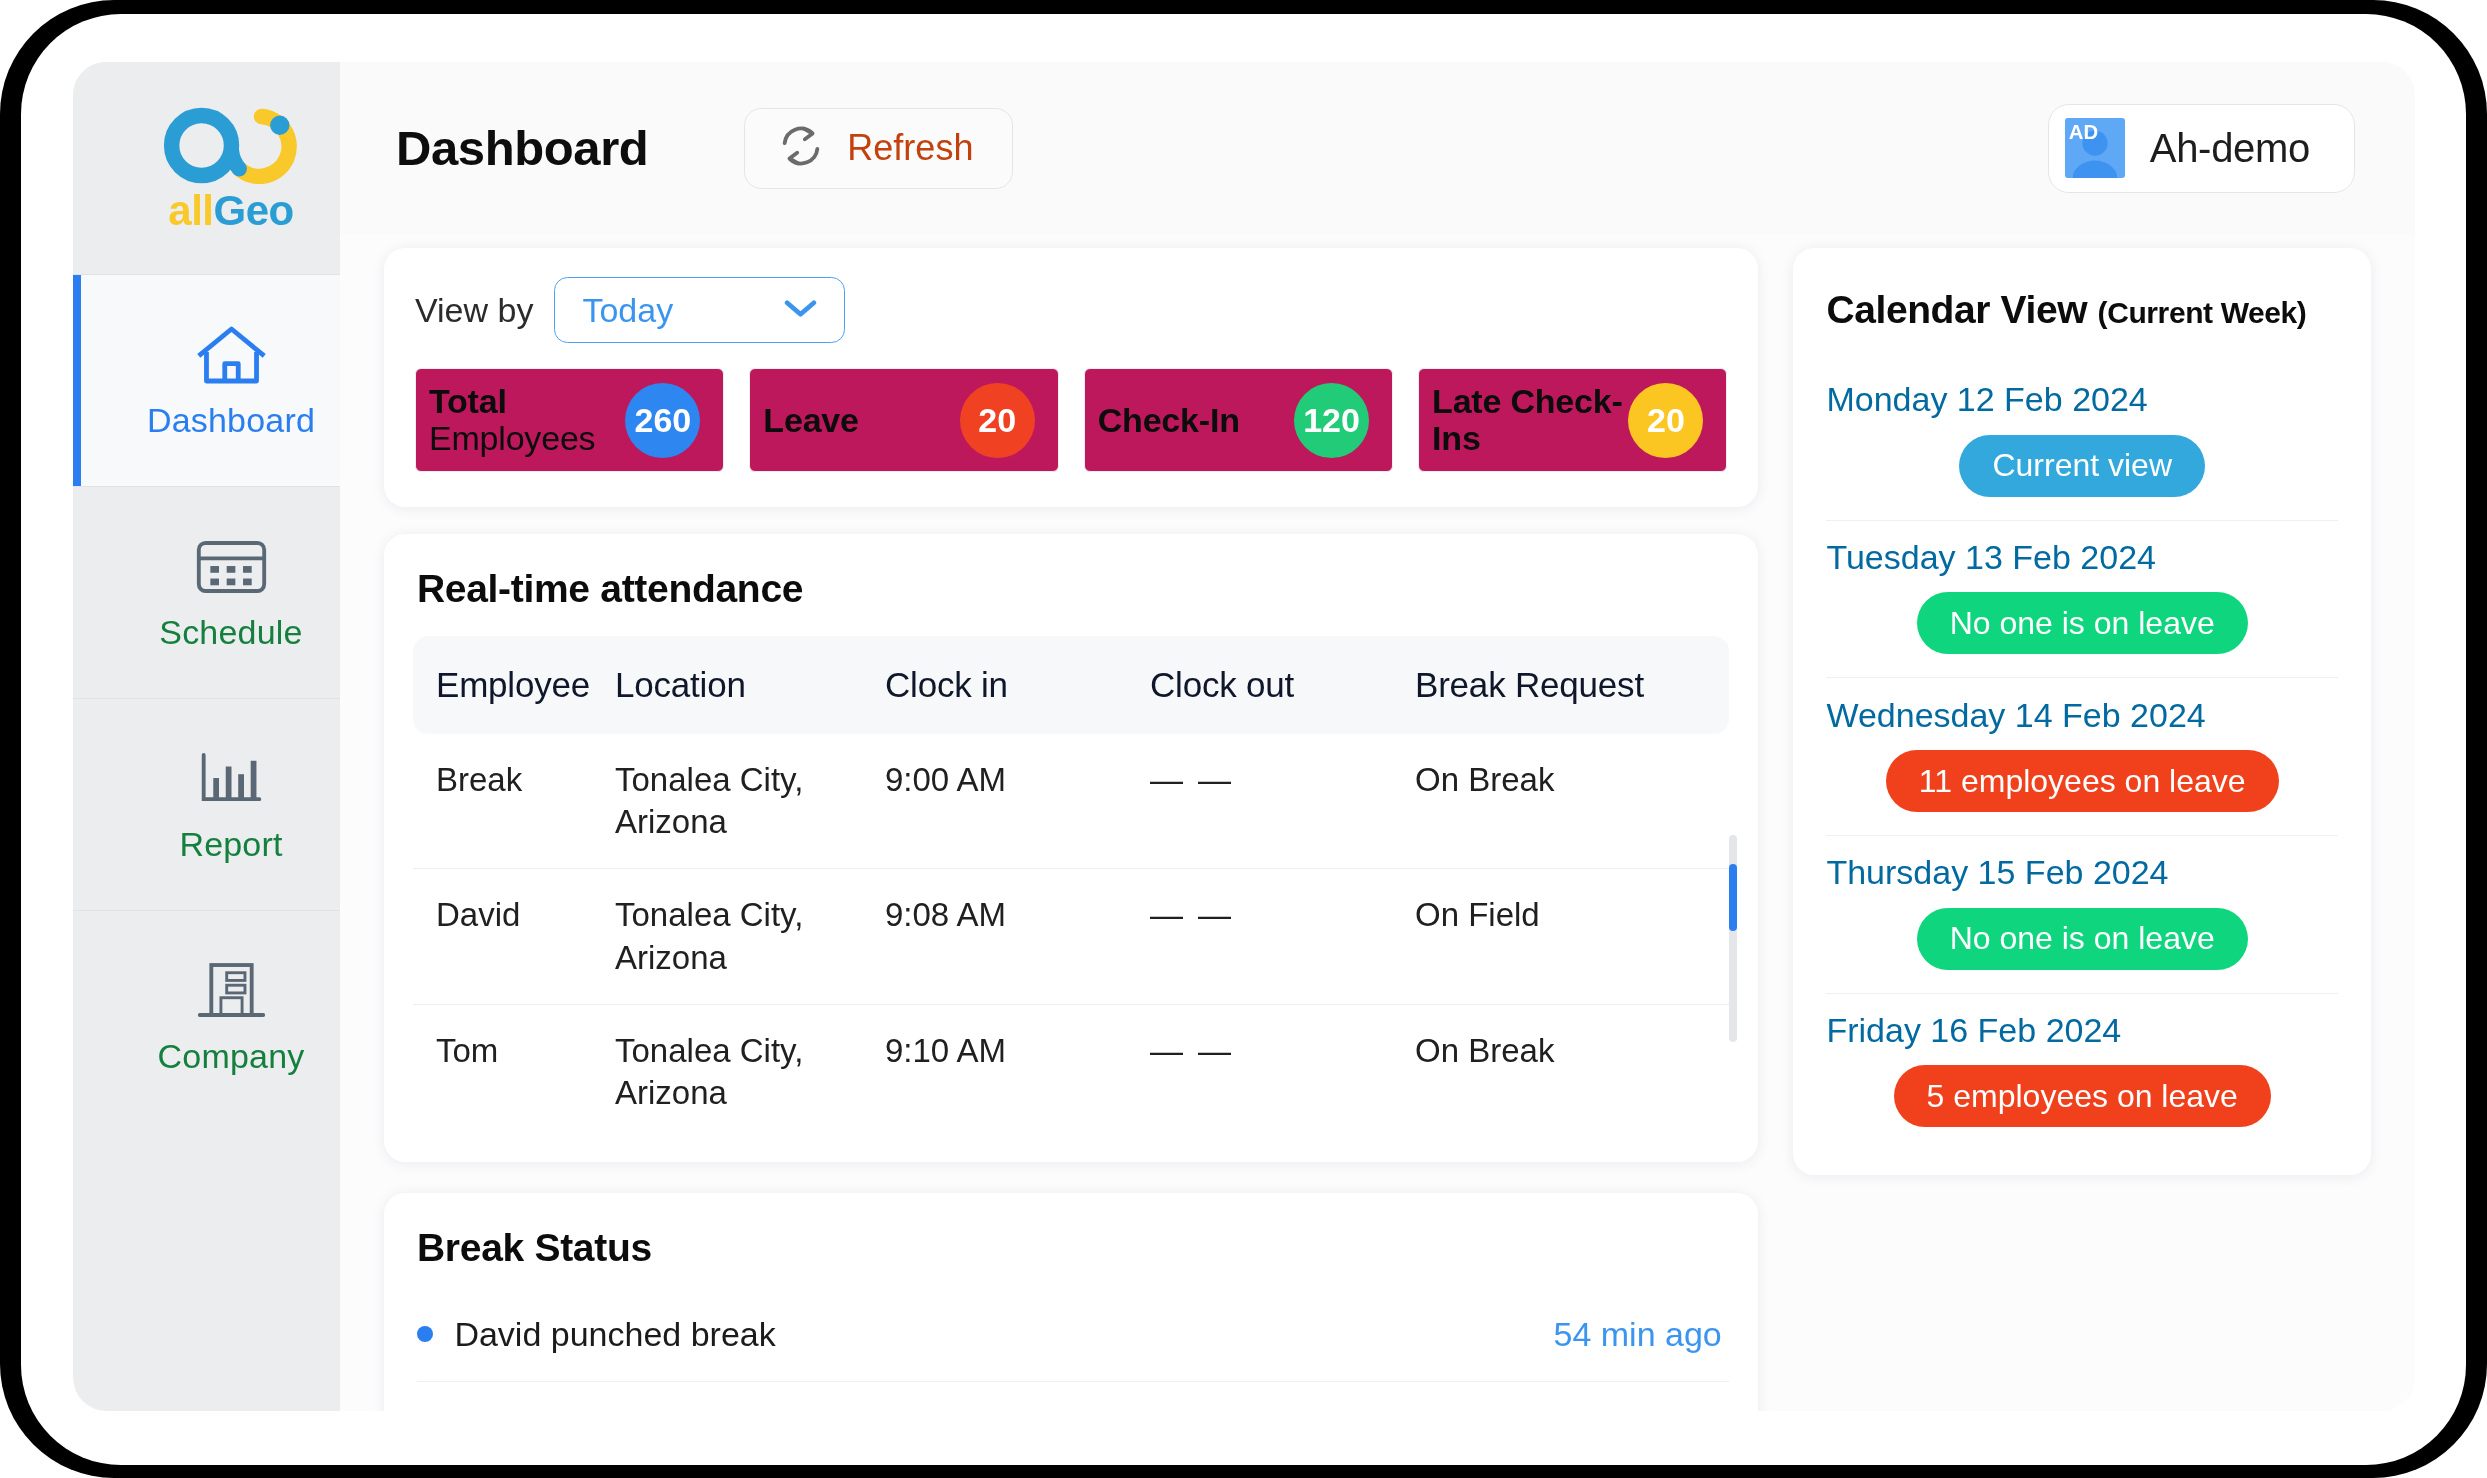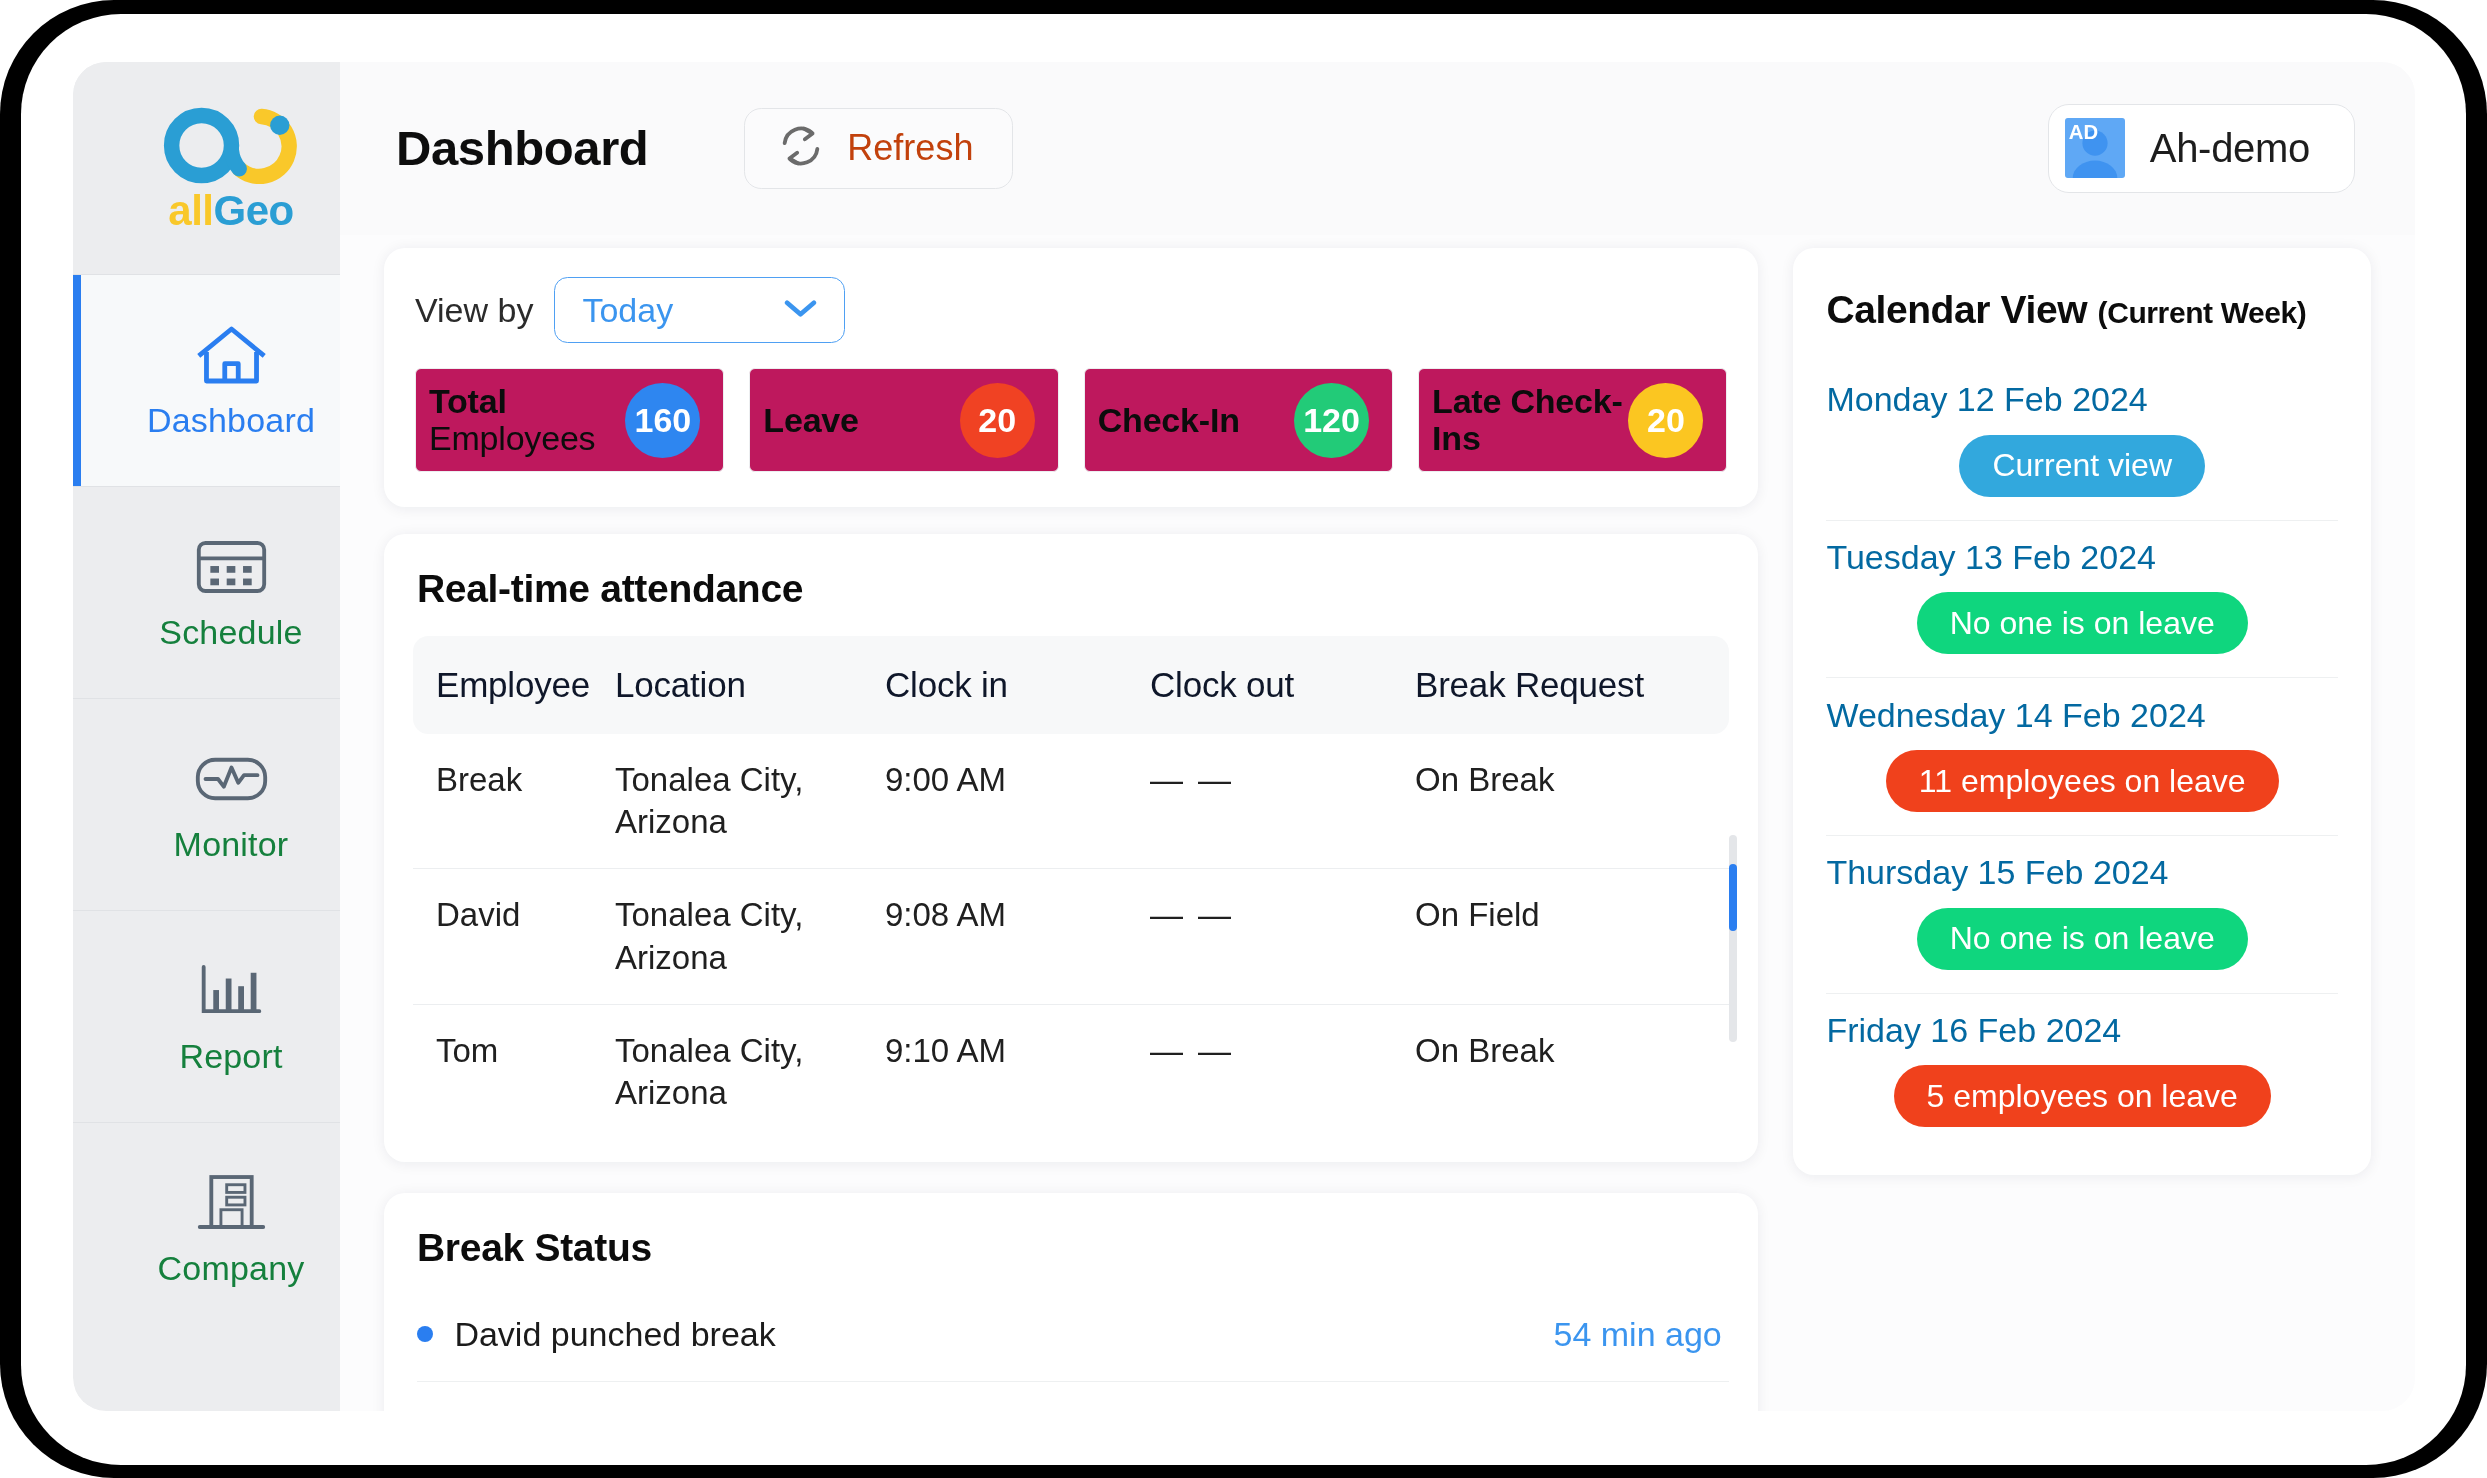--- a/index.html
+++ b/index.html
@@ -316,29 +316,20 @@
                 <rect x="34" y="32" width="9" height="7" fill="#5a6775"></rect>
                 <rect x="51" y="32" width="9" height="7" fill="#5a6775"></rect>
                 <rect x="17" y="45" width="9" height="7" fill="#5a6775"></rect>
                 <rect x="34" y="45" width="9" height="7" fill="#5a6775"></rect>
                 <rect x="51" y="45" width="9" height="7" fill="#5a6775"></rect>
               </svg>
           </span>
           <span class="nav-label">Schedule</span>
         </div>
 
-        <div class="nav-item">
-          <span class="nav-icon">
-            <svg width="77" height="58" viewBox="0 0 80 60">
-                <rect x="5" y="10" width="70" height="40" rx="18" fill="none" stroke="#5a6775" stroke-width="4"></rect>
-                <path d="M13 30 L26 30 L32 38 L40 18 L47 34 L53 26 L67 26" fill="none" stroke="#5a6775" stroke-width="4" stroke-linejoin="round" stroke-linecap="round"></path>
-              </svg>
-          </span>
-          <span class="nav-label">Monitor</span>
-        </div>
 
         <div class="nav-item">
           <span class="nav-icon">
             <svg width="71" height="60" viewBox="0 0 74 62">
                 <path d="M8 6 L8 52 L66 52" fill="none" stroke="#5a6775" stroke-width="4" stroke-linecap="round"></path>
                 <line x1="21" y1="30" x2="21" y2="52" stroke="#5a6775" stroke-width="6"></line>
                 <line x1="34" y1="18" x2="34" y2="52" stroke="#5a6775" stroke-width="6"></line>
                 <line x1="47" y1="26" x2="47" y2="52" stroke="#5a6775" stroke-width="6"></line>
                 <line x1="60" y1="12" x2="60" y2="52" stroke="#5a6775" stroke-width="6"></line>
               </svg>
@@ -406,21 +397,21 @@
                   </span>
                 </div>
               </div>
 
               <div id="stats-row">
                 <div class="stat-card">
                   <div class="stat-label">
                     <span>Total</span>
                     <span class="l2">Employees</span>
                   </div>
-                  <div class="stat-badge" style="background: rgb(46, 134, 240);">160</div>
+                  <div class="stat-badge" style="background: rgb(46, 134, 240);">260</div>
                 </div>
 
                 <div class="stat-card">
                   <div class="stat-label">
                     <span>Leave</span>
                   </div>
                   <div class="stat-badge" style="background: rgb(240, 66, 35);">20</div>
                 </div>
 
                 <div class="stat-card">

